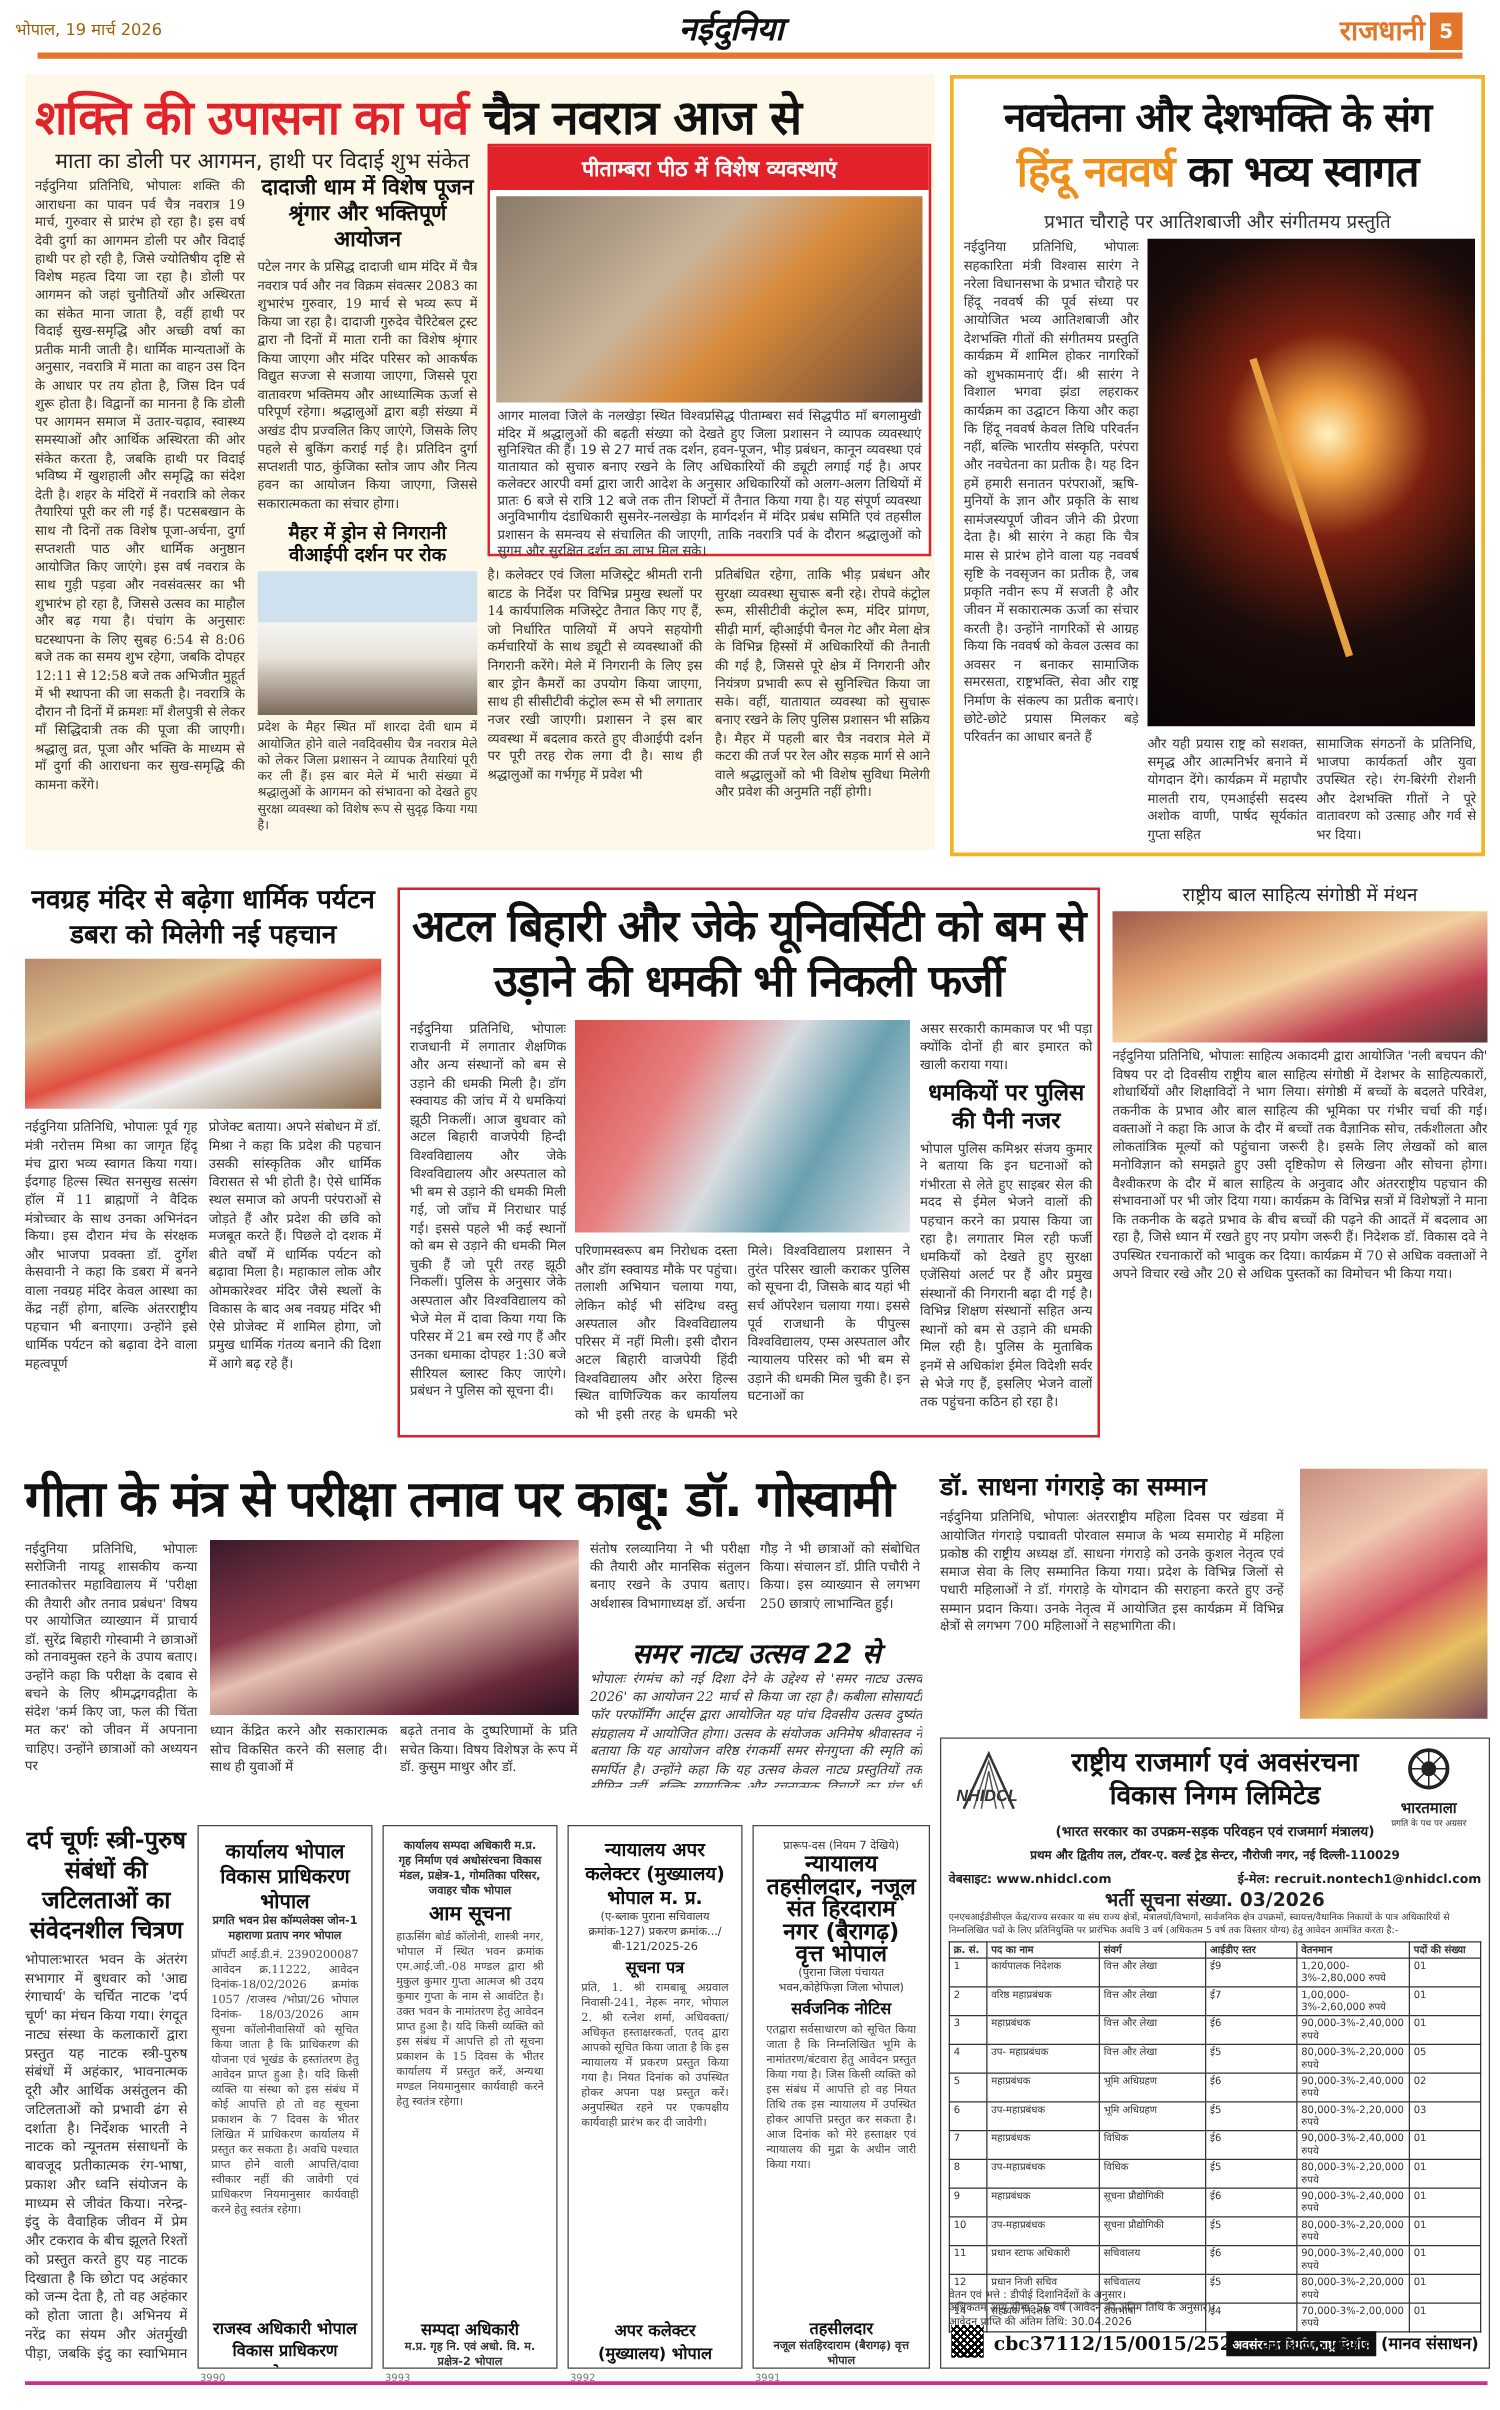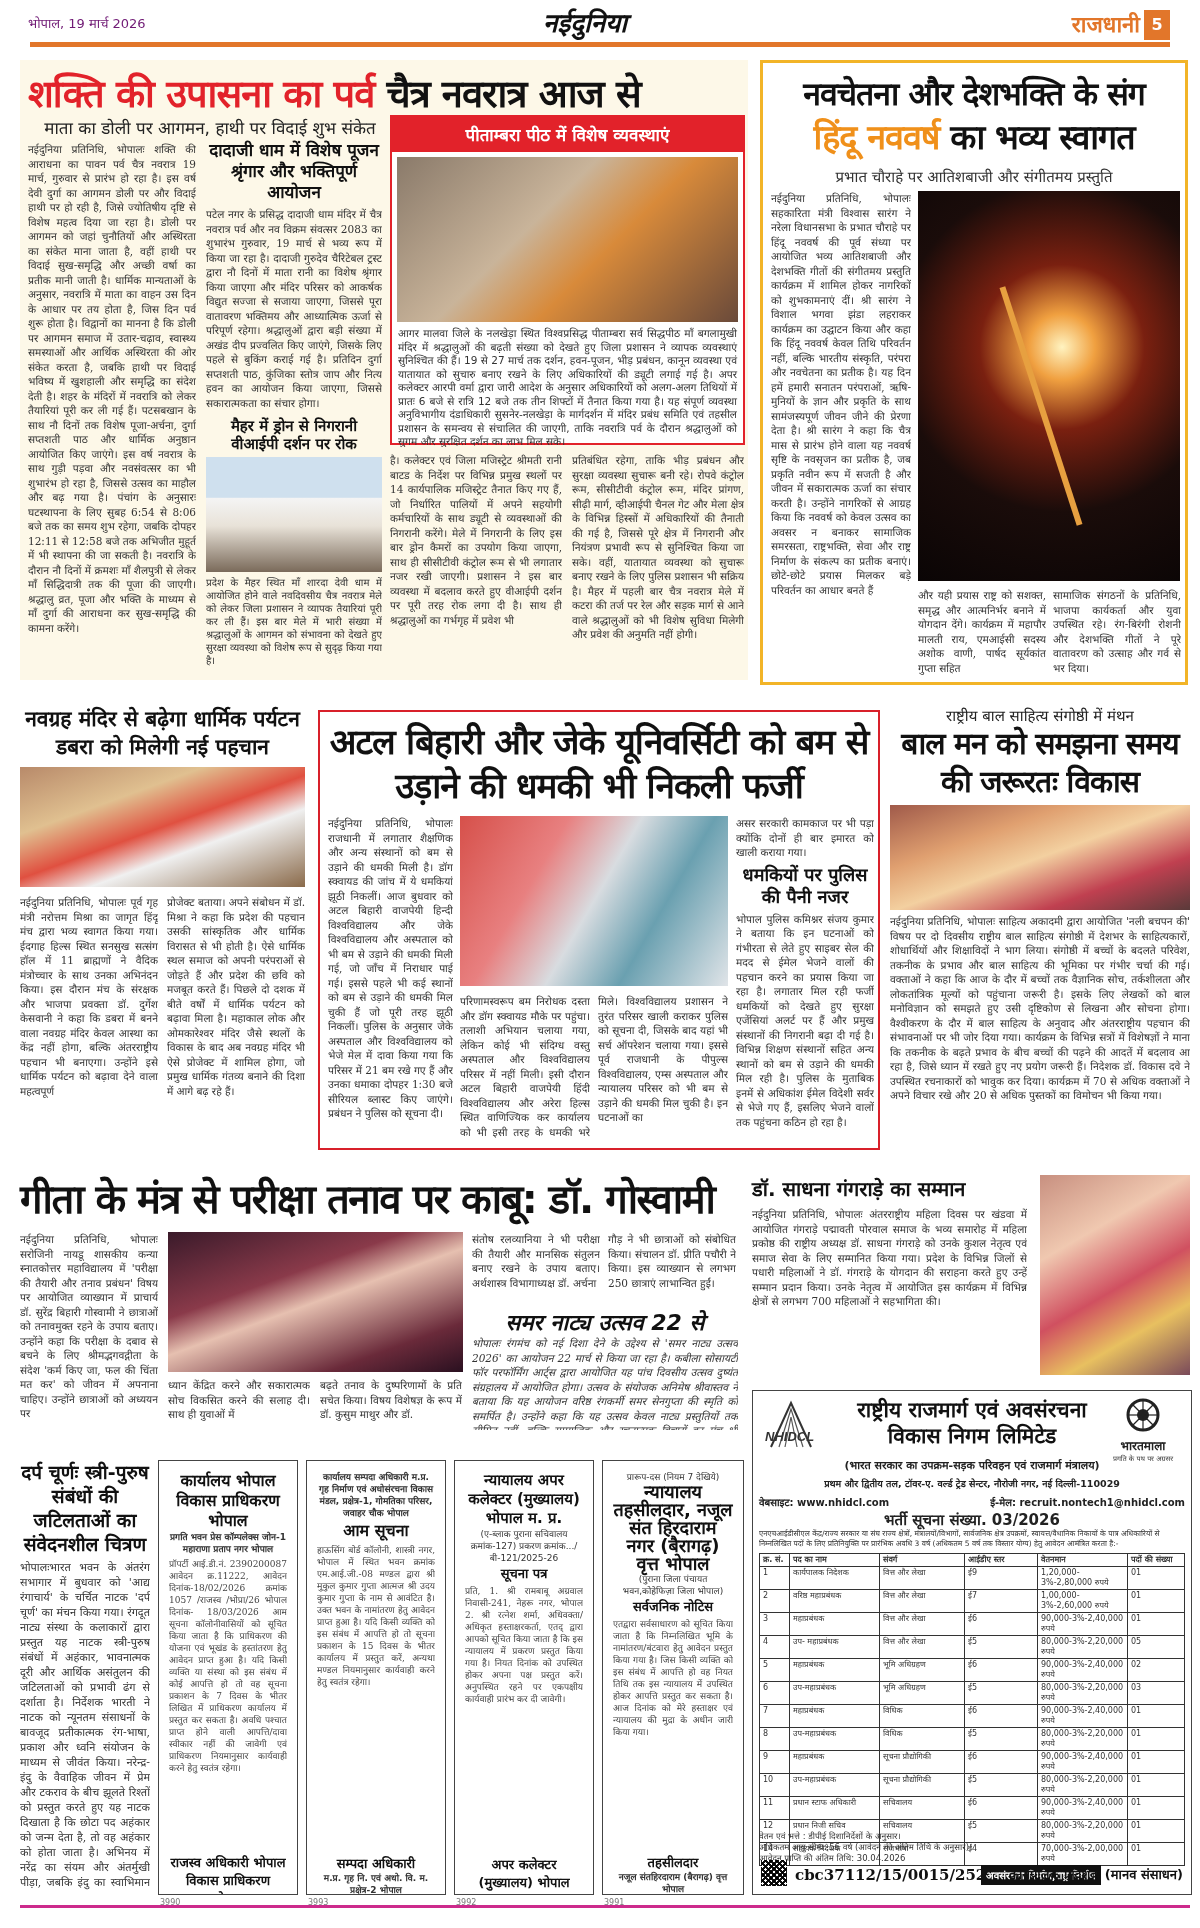--- a/index.html
+++ b/index.html
@@ -1,19 +1,19 @@
 <!DOCTYPE html>
 <html><head>
 <meta charset="utf-8">
 <style>
   * { box-sizing: border-box; margin: 0; padding: 0; }
   html, body { width: 1200px; height: 1928px; background: #ffffff; overflow: hidden; }
   body { font-family: "DejaVu Sans", sans-serif; color: #222; position: relative; }
   .abs { position: absolute; }
-  .masthead-date { left: 28px; top: 14px; font-size: 13px; color: #701a75; }
+  .masthead-date { left: 12px; top: 14px; font-size: 13px; color: #a16207; }
   .masthead-logo { left: 535px; top: 4px; font-size: 26px; font-weight: bold; font-style: italic; color: #111; background: #fff; padding: 0 8px; z-index: 2; }
   .masthead-rule { left: 30px; top: 42px; width: 1140px; height: 5px; background: #e2762a; }
   .masthead-section { right: 60px; top: 8px; font-size: 22px; font-weight: bold; color: #e2762a; }
   .masthead-page { right: 30px; top: 10px; width: 26px; height: 30px; background: #e2762a; color: #fff; font-weight: bold; font-size: 16px; text-align: center; line-height: 30px; }
 
   .body-text { font-size: 10.5px; line-height: 14.5px; color: #333; text-align: justify; font-family: "DejaVu Serif", serif; }
 
   
   .story1 { left: 20px; top: 60px; width: 728px; height: 620px; background: #fdf8e8; }
   .story1-head { position: absolute; left: 8px; top: 6px; font-size: 38px; font-weight: bold; white-space: nowrap; letter-spacing: -1px; }
@@ -150,21 +150,20 @@
   <div class="col body-text" style="left:278px; top:282px; width:130px; height:145px;">मिले। विश्वविद्यालय प्रशासन ने तुरंत परिसर खाली कराकर पुलिस को सूचना दी, जिसके बाद यहां भी सर्च ऑपरेशन चलाया गया। इससे पूर्व राजधानी के पीपुल्स विश्वविद्यालय, एम्स अस्पताल और न्यायालय परिसर को भी बम से उड़ाने की धमकी मिल चुकी है। इन घटनाओं का</div>
   <div class="col" style="left:416px; top:104px; width:138px; height:325px;">
     <div class="body-text">असर सरकारी कामकाज पर भी पड़ा क्योंकि दोनों ही बार इमारत को खाली कराया गया।</div>
     <div class="sub-head" style="font-size:18px; line-height:22px; margin-top:4px;">धमकियों पर पुलिस की पैनी नजर</div>
     <div class="body-text" style="height:240px; overflow:hidden;">भोपाल पुलिस कमिश्नर संजय कुमार ने बताया कि इन घटनाओं को गंभीरता से लेते हुए साइबर सेल की मदद से ईमेल भेजने वालों की पहचान करने का प्रयास किया जा रहा है। लगातार मिल रही फर्जी धमकियों को देखते हुए सुरक्षा एजेंसियां अलर्ट पर हैं और प्रमुख संस्थानों की निगरानी बढ़ा दी गई है। विभिन्न शिक्षण संस्थानों सहित अन्य स्थानों को बम से उड़ाने की धमकी मिल रही है। पुलिस के मुताबिक इनमें से अधिकांश ईमेल विदेशी सर्वर से भेजे गए हैं, इसलिए भेजने वालों तक पहुंचना कठिन हो रहा है।</div>
   </div>
 </div>
 
 <div class="abs story5">
   <div class="story5-kicker">राष्ट्रीय बाल साहित्य संगोष्ठी में मंथन</div>
-  <div class="story5-head">बाल मन को समझना समय की जरूरतः विकास</div>
   <div class="photo event" style="height:105px; margin:4px 0;"></div>
   <div class="body-text" style="height:230px; overflow:hidden;">नईदुनिया प्रतिनिधि, भोपालः साहित्य अकादमी द्वारा आयोजित 'नली बचपन की' विषय पर दो दिवसीय राष्ट्रीय बाल साहित्य संगोष्ठी में देशभर के साहित्यकारों, शोधार्थियों और शिक्षाविदों ने भाग लिया। संगोष्ठी में बच्चों के बदलते परिवेश, तकनीक के प्रभाव और बाल साहित्य की भूमिका पर गंभीर चर्चा की गई। वक्ताओं ने कहा कि आज के दौर में बच्चों तक वैज्ञानिक सोच, तर्कशीलता और लोकतांत्रिक मूल्यों को पहुंचाना जरूरी है। इसके लिए लेखकों को बाल मनोविज्ञान को समझते हुए उसी दृष्टिकोण से लिखना और सोचना होगा। वैश्वीकरण के दौर में बाल साहित्य के अनुवाद और अंतरराष्ट्रीय पहचान की संभावनाओं पर भी जोर दिया गया। कार्यक्रम के विभिन्न सत्रों में विशेषज्ञों ने माना कि तकनीक के बढ़ते प्रभाव के बीच बच्चों की पढ़ने की आदतें में बदलाव आ रहा है, जिसे ध्यान में रखते हुए नए प्रयोग जरूरी हैं। निदेशक डॉ. विकास दवे ने उपस्थित रचनाकारों को भावुक कर दिया। कार्यक्रम में 70 से अधिक वक्ताओं ने अपने विचार रखे और 20 से अधिक पुस्तकों का विमोचन भी किया गया।</div>
 </div>
 
 <div class="abs story6">
   <div class="story6-head">गीता के मंत्र से परीक्षा तनाव पर काबू: डॉ. गोस्वामी</div>
   <div class="col body-text" style="left:0; top:62px; width:138px; height:200px;">नईदुनिया प्रतिनिधि, भोपालः सरोजिनी नायडू शासकीय कन्या स्नातकोत्तर महाविद्यालय में 'परीक्षा की तैयारी और तनाव प्रबंधन' विषय पर आयोजित व्याख्यान में प्राचार्य डॉ. सुरेंद्र बिहारी गोस्वामी ने छात्राओं को तनावमुक्त रहने के उपाय बताए। उन्होंने कहा कि परीक्षा के दबाव से बचने के लिए श्रीमद्भगवद्गीता के संदेश 'कर्म किए जा, फल की चिंता मत कर' को जीवन में अपनाना चाहिए। उन्होंने छात्राओं को अध्ययन पर</div>
   <div class="photo stage" style="position:absolute; left:148px; top:62px; width:295px; height:140px;"></div>
   <div class="col body-text" style="left:148px; top:208px; width:142px; height:52px;">ध्यान केंद्रित करने और सकारात्मक सोच विकसित करने की सलाह दी। साथ ही युवाओं में</div>
   <div class="col body-text" style="left:300px; top:208px; width:142px; height:52px;">बढ़ते तनाव के दुष्परिणामों के प्रति सचेत किया। विषय विशेषज्ञ के रूप में डॉ. कुसुम माथुर और डॉ.</div>

